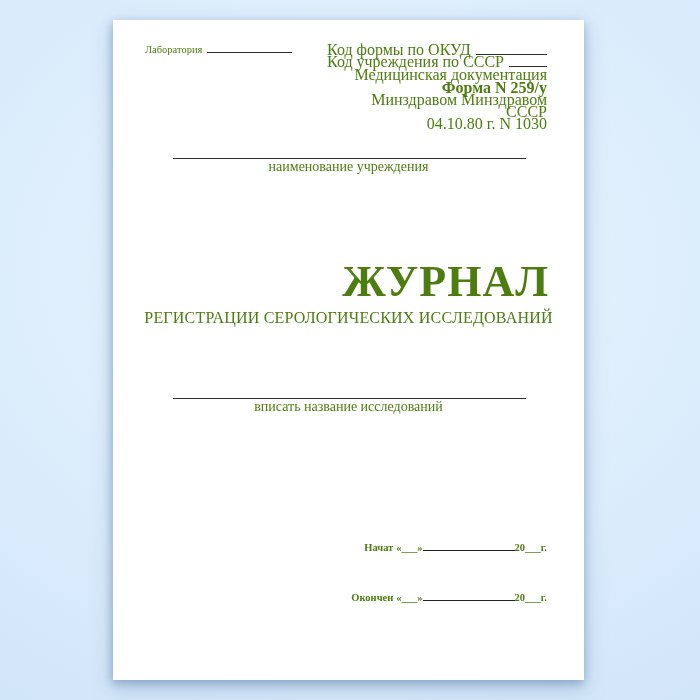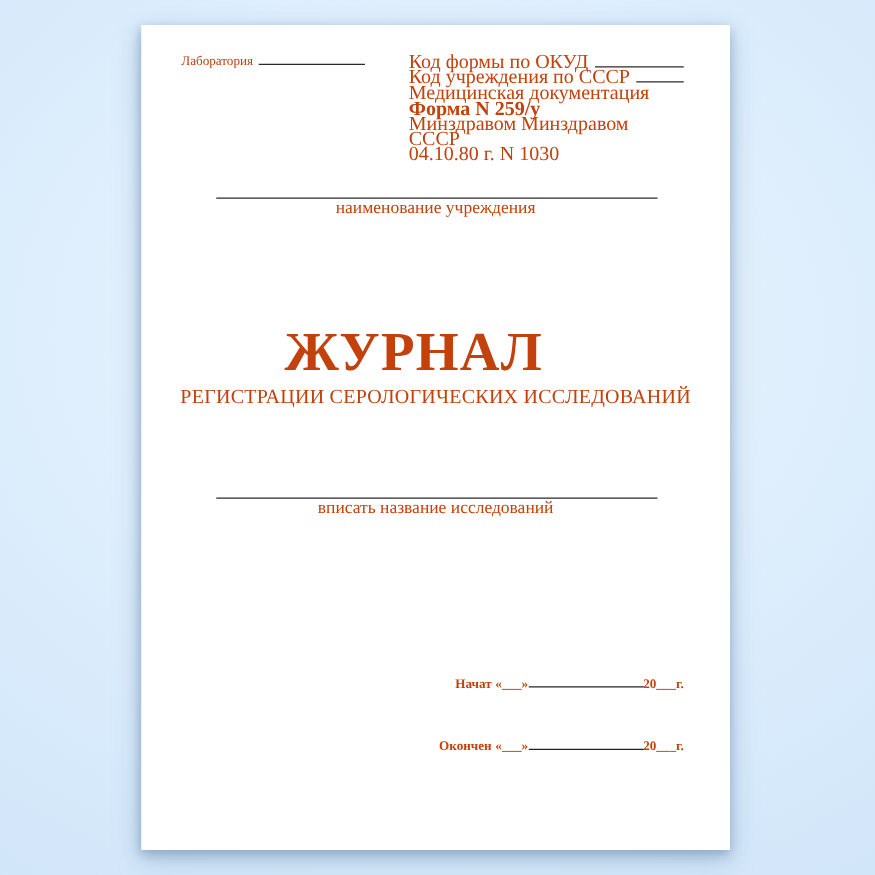--- a/index.html
+++ b/index.html
@@ -3,21 +3,21 @@
 <meta charset="utf-8">
 <style>
   html, body { margin: 0; padding: 0; }
   .scene {
     position: relative;
     width: 700px;
     height: 700px;
     overflow: hidden;
     background: radial-gradient(115% 95% at 50% 38%, #ebf5fe 0%, #dcedfc 45%, #d2e6f9 78%, #cbe0f5 100%);
     font-family: "Liberation Serif", "DejaVu Serif", serif;
-    color: #c2410c;
+    color: #4d7c0f;
   }
   .paper {
     position: absolute;
     left: 113px;
     top: 20px;
     width: 471px;
     height: 660px;
     background: #ffffff;
     box-shadow: 0 4px 10px rgba(105, 138, 175, 0.50),
                 0 9px 22px rgba(105, 138, 175, 0.28),
@@ -43,21 +43,21 @@
   .codes {
     position: absolute;
     top: 24px;
     left: 214px;
     width: 220px;
     font-size: 16px;
     line-height: 12.2px;
   }
   .code-row { display: flex; align-items: baseline; }
   .code-row .blank { flex: 1; margin-left: 5px; }
-  .doc-block { text-align: left; margin-top: 1px; }
+  .doc-block { text-align: right; margin-top: 1px; }
   .doc-block .bold { font-weight: bold; }
   
   .rule {
     position: absolute;
     left: 60px;
     width: 353px;
     height: 0;
     border-top: 1.2px solid #2b2b2b;
   }
   .rule-caption {
@@ -71,21 +71,21 @@
   .rule-institution { top: 138px; }
   .caption-institution { top: 141px; }
   .rule-research { top: 378px; }
   .caption-research { top: 381px; }
   
   .main-title {
     position: absolute;
     top: 240px;
     left: 0;
     width: 436px;
-    text-align: center;
+    text-align: right;
     font-size: 44px;
     font-weight: bold;
     line-height: 1;
     letter-spacing: 1px;
     white-space: nowrap;
   }
   .sub-title {
     position: absolute;
     top: 289px;
     left: 0;

